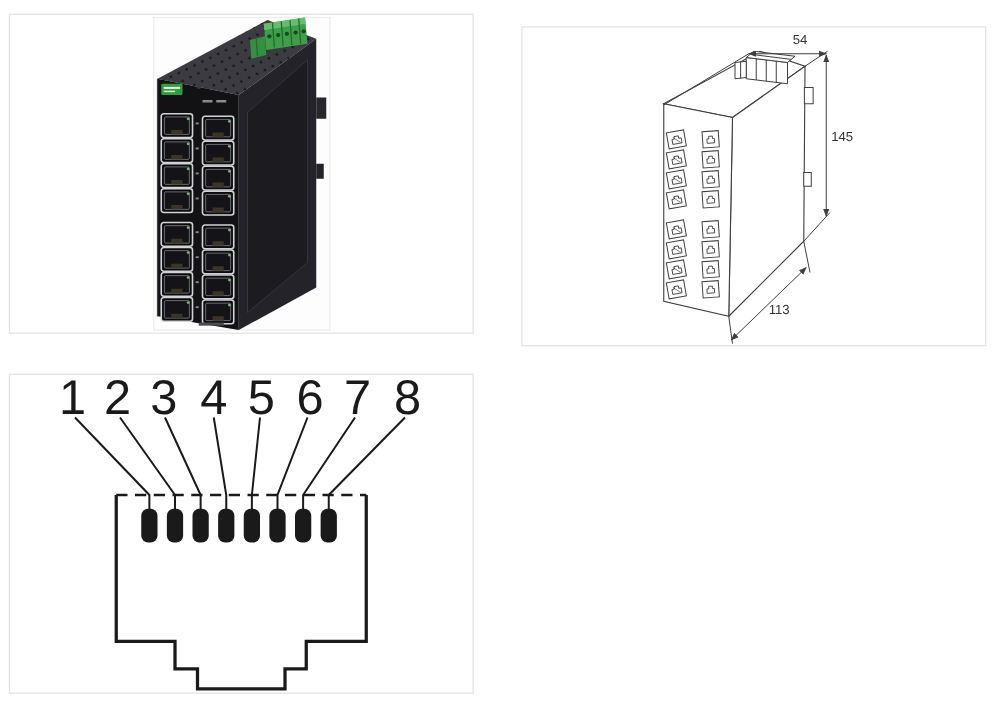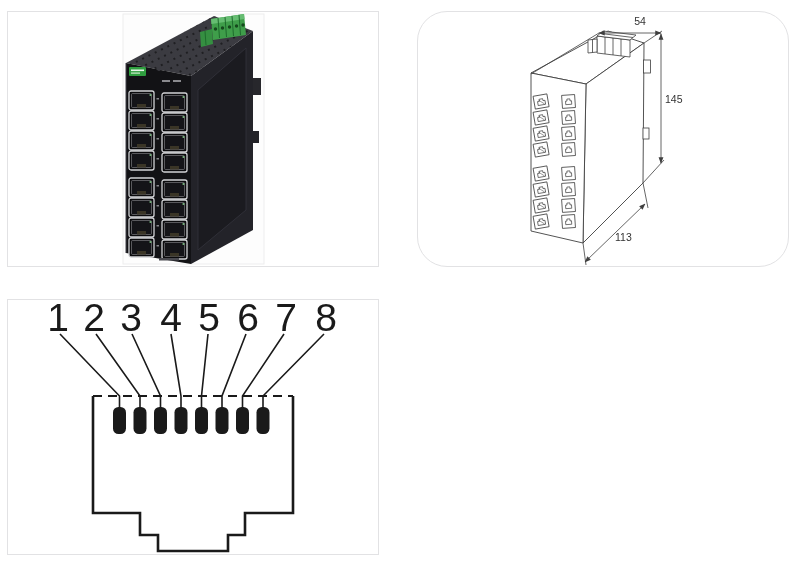--- a/index.html
+++ b/index.html
@@ -1,19 +1,19 @@
 <!DOCTYPE html>
 <html><head>
 <meta charset="utf-8">
 <style>
   html,body{margin:0;padding:0;background:#ffffff;}
   body{width:800px;height:563px;position:relative;font-family:"Liberation Sans",sans-serif;}
   .panel{position:absolute;background:#ffffff;border:1px solid #e2e2e4;box-sizing:border-box;}
   #panel-photo{left:7px;top:11px;width:372px;height:256px;}
-  #panel-drawing{left:417px;top:11px;width:372px;height:256px;border-radius:30px;}
+  #panel-drawing{left:417px;top:21px;width:372px;height:256px;}
   #panel-pinout{left:7px;top:299px;width:372px;height:256px;}
   .panel svg{display:block;width:100%;height:100%;}
   .dface{stroke:#3f3f3f;stroke-width:0.9;fill:#ffffff;}
   .dimln{stroke:#3f3f3f;stroke-width:0.8;fill:none;}
   .dimtx{font-family:"Liberation Sans",sans-serif;font-size:10.5px;fill:#333333;}
   .pintx{font-family:"Liberation Sans",sans-serif;font-size:39px;fill:#1a1a1a;}
   .lead{stroke:#1a1a1a;stroke-width:1.6;fill:none;}
   .pin{fill:#1a1a1a;}
   .jack{stroke:#1a1a1a;stroke-width:2.6;fill:none;}
   .jackdash{stroke:#1a1a1a;stroke-width:2;fill:none;stroke-dasharray:9 6;}

